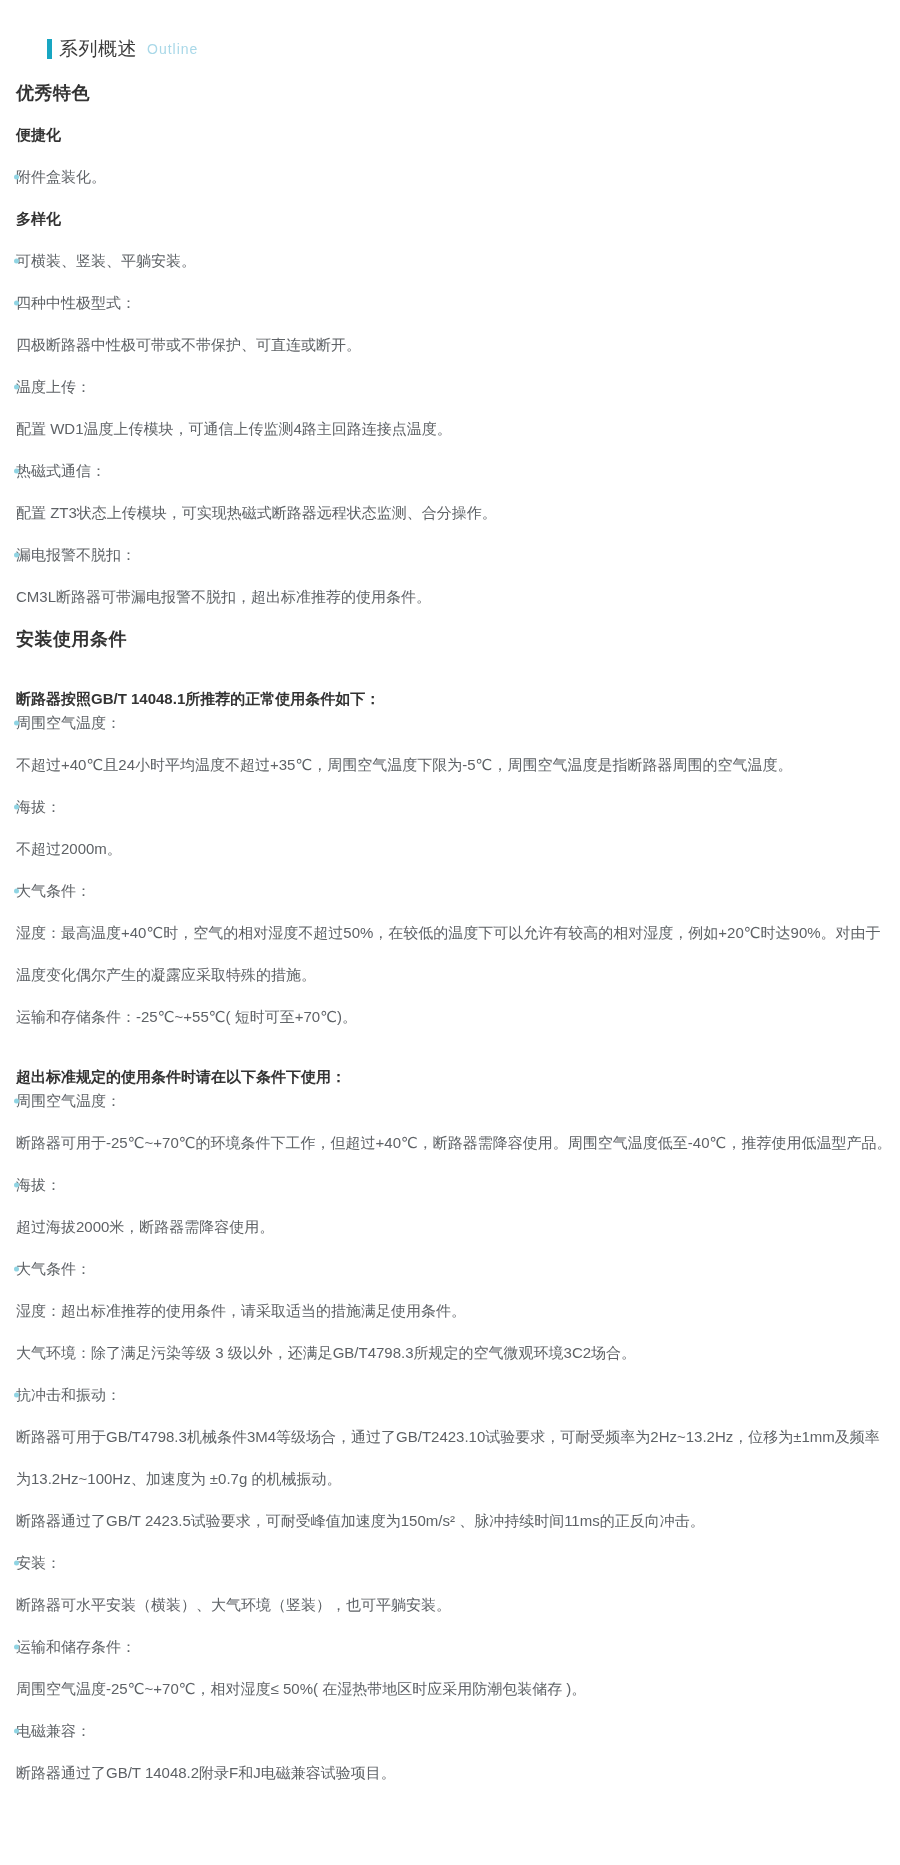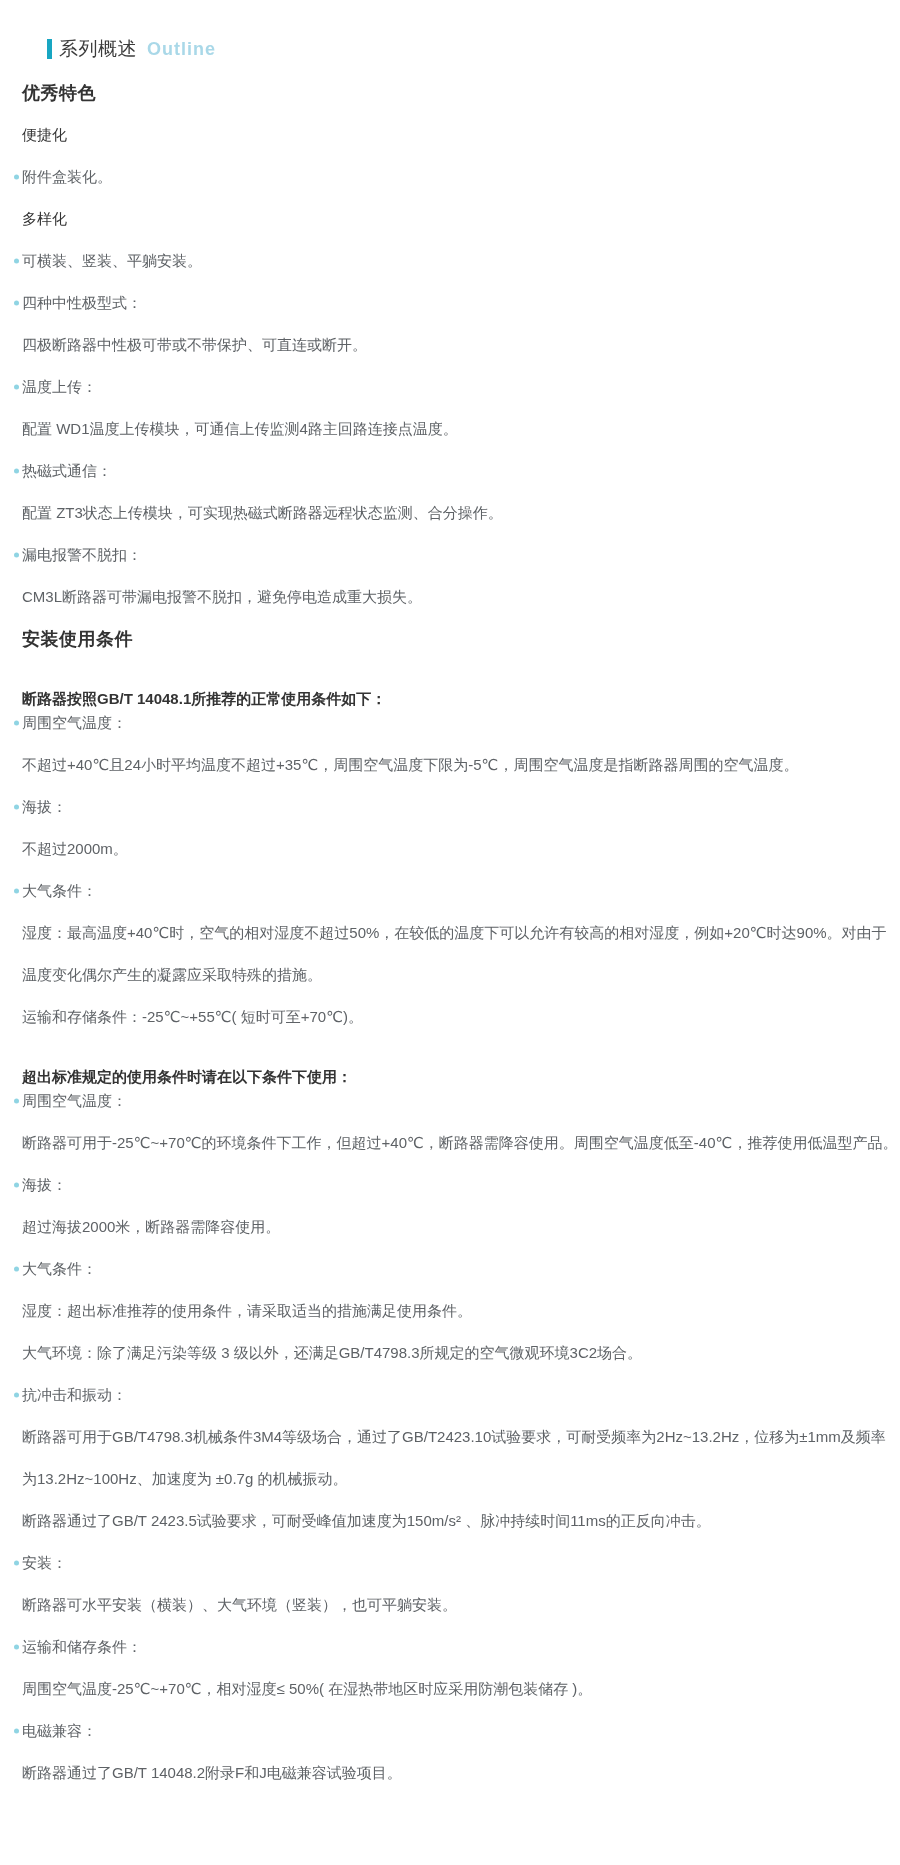--- a/index.html
+++ b/index.html
@@ -25,46 +25,46 @@
     background: var(--accent, #18a6c2);
     margin-right: 7px;
   }
   .title-cn {
     font-size: 19px;
     font-weight: 400;
     color: #3c3c3c;
     letter-spacing: 0.5px;
   }
   .title-en {
-    font-size: 18px;
-    font-weight: 700;
+    font-size: 14px;
+    font-weight: 400;
     color: var(--title-en, #a9d8e8);
     margin-left: 10px;
     letter-spacing: 1px;
   }
   
   .rows { margin-top: 12px; }
   .row {
     position: relative;
     height: 42px;
     display: flex;
     align-items: center;
-    padding-left: 22px;
+    padding-left: 16px;
     box-sizing: border-box;
     white-space: nowrap;
   }
   .row.h2 span.txt {
     font-size: 18px;
     font-weight: 700;
     color: var(--heading, #333333);
     letter-spacing: 0.5px;
   }
   .row.h3 span.txt {
     font-size: 15px;
-    font-weight: 400;
+    font-weight: 700;
     color: var(--heading, #333333);
   }
   .row.bold span.txt {
     font-size: 15px;
     font-weight: 700;
     color: var(--heading, #333333);
     margin-top: 36px;
   }
   .row.para span.txt,
   .row.bullet span.txt {
@@ -129,21 +129,21 @@
         <span class="txt">热磁式通信：</span>
       </div>
       <div class="row para">
         <span class="txt">配置 ZT3状态上传模块，可实现热磁式断路器远程状态监测、合分操作。</span>
       </div>
       <div class="row bullet">
         <span class="dot"></span>
         <span class="txt">漏电报警不脱扣：</span>
       </div>
       <div class="row para">
-        <span class="txt">CM3L断路器可带漏电报警不脱扣，避免停电造成重大损失。</span>
+        <span class="txt">CM3L断路器可带漏电报警不脱扣，超出标准推荐的使用条件。</span>
       </div>
       <div class="row h2">
         <span class="txt">安装使用条件</span>
       </div>
       <div class="row bold">
         <span class="txt">断路器按照GB/T 14048.1所推荐的正常使用条件如下：</span>
       </div>
       <div class="row bullet">
         <span class="dot"></span>
         <span class="txt">周围空气温度：</span>

